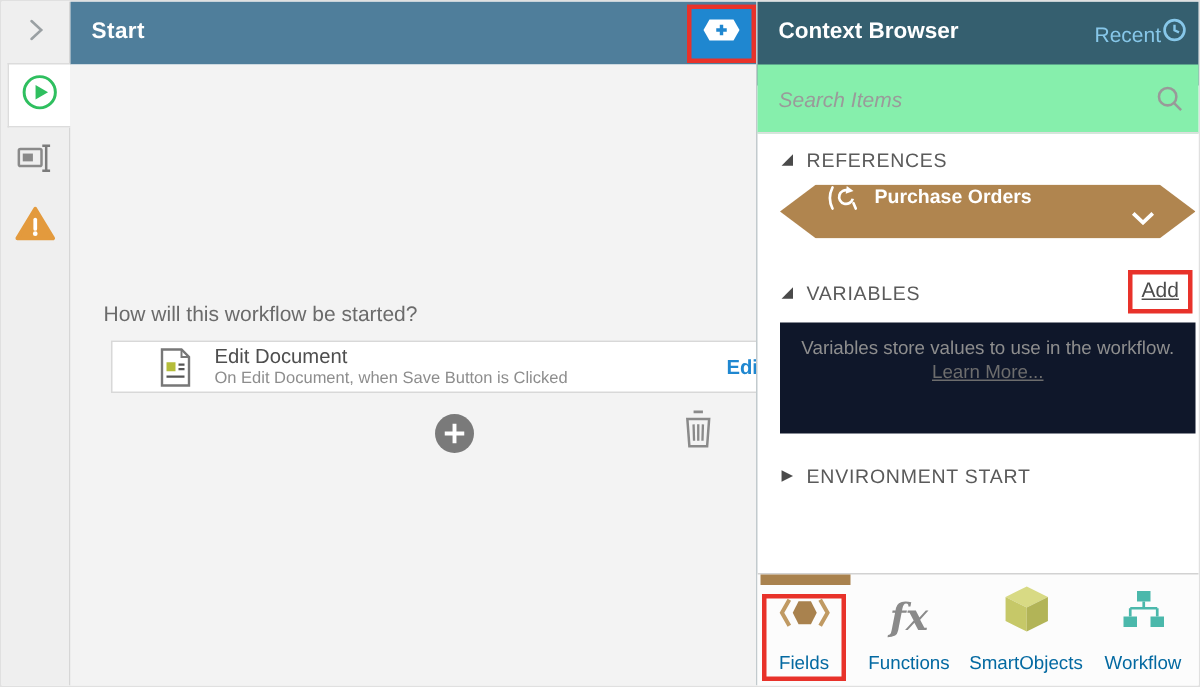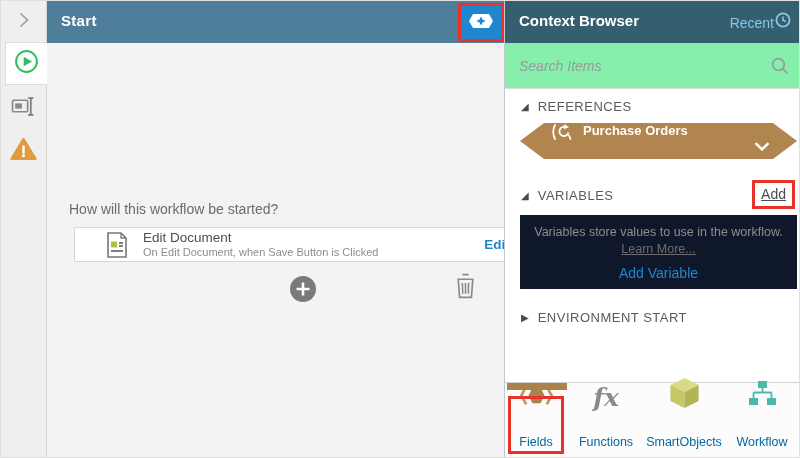--- a/index.html
+++ b/index.html
@@ -59,21 +59,21 @@
   .add-annot { position:absolute; top:179px; right:6px; border:3px solid #e8322a; padding:2px 6px 3px; }
   .add-link { color:#4c4c4c; font-size:14px; text-decoration:underline; cursor:pointer; }
 
   .var-info { position:absolute; top:214px; left:15px; width:277px; height:74px; background:#0f172a; text-align:center; padding-top:10px; }
   .var-info-text { font-size:12.5px; color:#8e8e8e; }
   .learn-more { display:inline-block; margin-top:1px; font-size:12.5px; color:#6d6d6d; text-decoration:underline; cursor:pointer; }
   .add-variable { margin-top:8px; font-size:14px; color:#1f87d0; cursor:pointer; }
 
   .cb-tabbar { position:absolute; bottom:0; left:0; right:0; height:75px; background:#fcfcfc; border-top:1px solid #d2d2d2; display:flex; align-items:stretch; }
   .tab-indicator { position:absolute; top:0; left:2px; width:60px; height:7px; background:#a9824e; }
-  .cb-tab { display:flex; flex-direction:column; align-items:center; justify-content:flex-end; padding-bottom:8px; gap:22px; cursor:pointer; flex:1; }
+  .cb-tab { display:flex; flex-direction:column; align-items:center; justify-content:flex-end; padding-bottom:8px; gap:8px; cursor:pointer; flex:1; }
   .cb-tab.first { flex:0 0 62px; }
   .cb-tab-label { font-size:12.5px; color:#0369a1; }
   .fx-glyph { font-family:"DejaVu Serif", serif; font-style:italic; font-weight:bold; font-size:25px; color:#8a8a8a; line-height:30px; }
   .fields-annot { position:absolute; left:3px; top:13px; width:56px; height:58px; border:3px solid #e8322a; pointer-events:none; }
 </style>
 </head>
 <body>
 
 <div class="app">
 
@@ -217,21 +217,20 @@
       <span class="cb-marker">◢</span>
       <span class="cb-section-label">VARIABLES</span>
     </div>
     <div class="add-annot">
       <span class="add-link">Add</span>
     </div>
 
     <div class="var-info">
       <div class="var-info-text">Variables store values to use in the workflow.</div>
       <span class="learn-more">Learn More...</span>
-      <div class="add-variable">Add Variable</div>
     </div>
 
     <div class="cb-section sec-env">
       <span class="cb-marker">▶</span>
       <span class="cb-section-label">ENVIRONMENT START</span>
     </div>
 
     <footer class="cb-tabbar">
       <div class="tab-indicator"></div>
 

